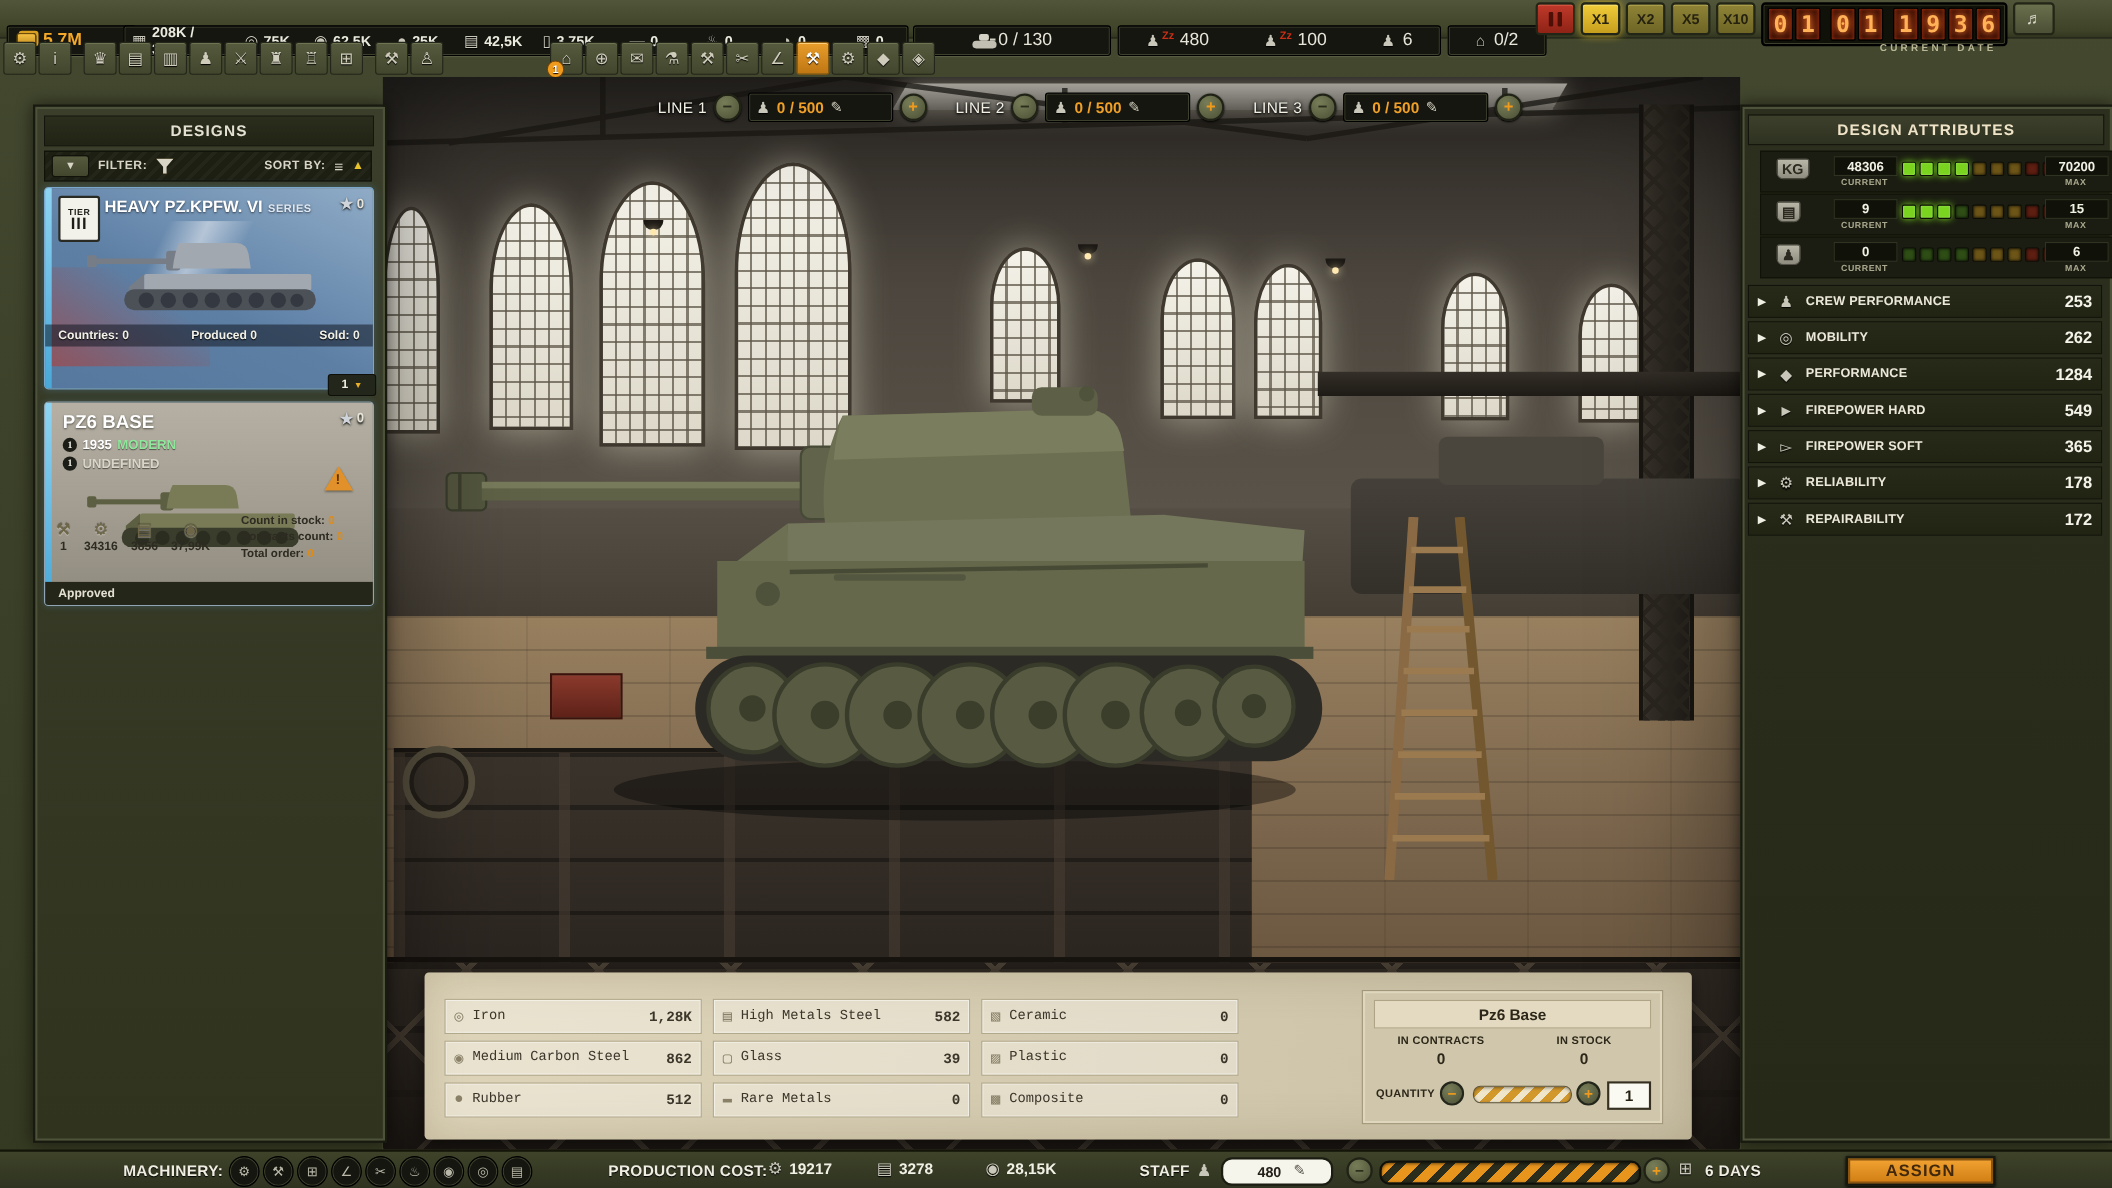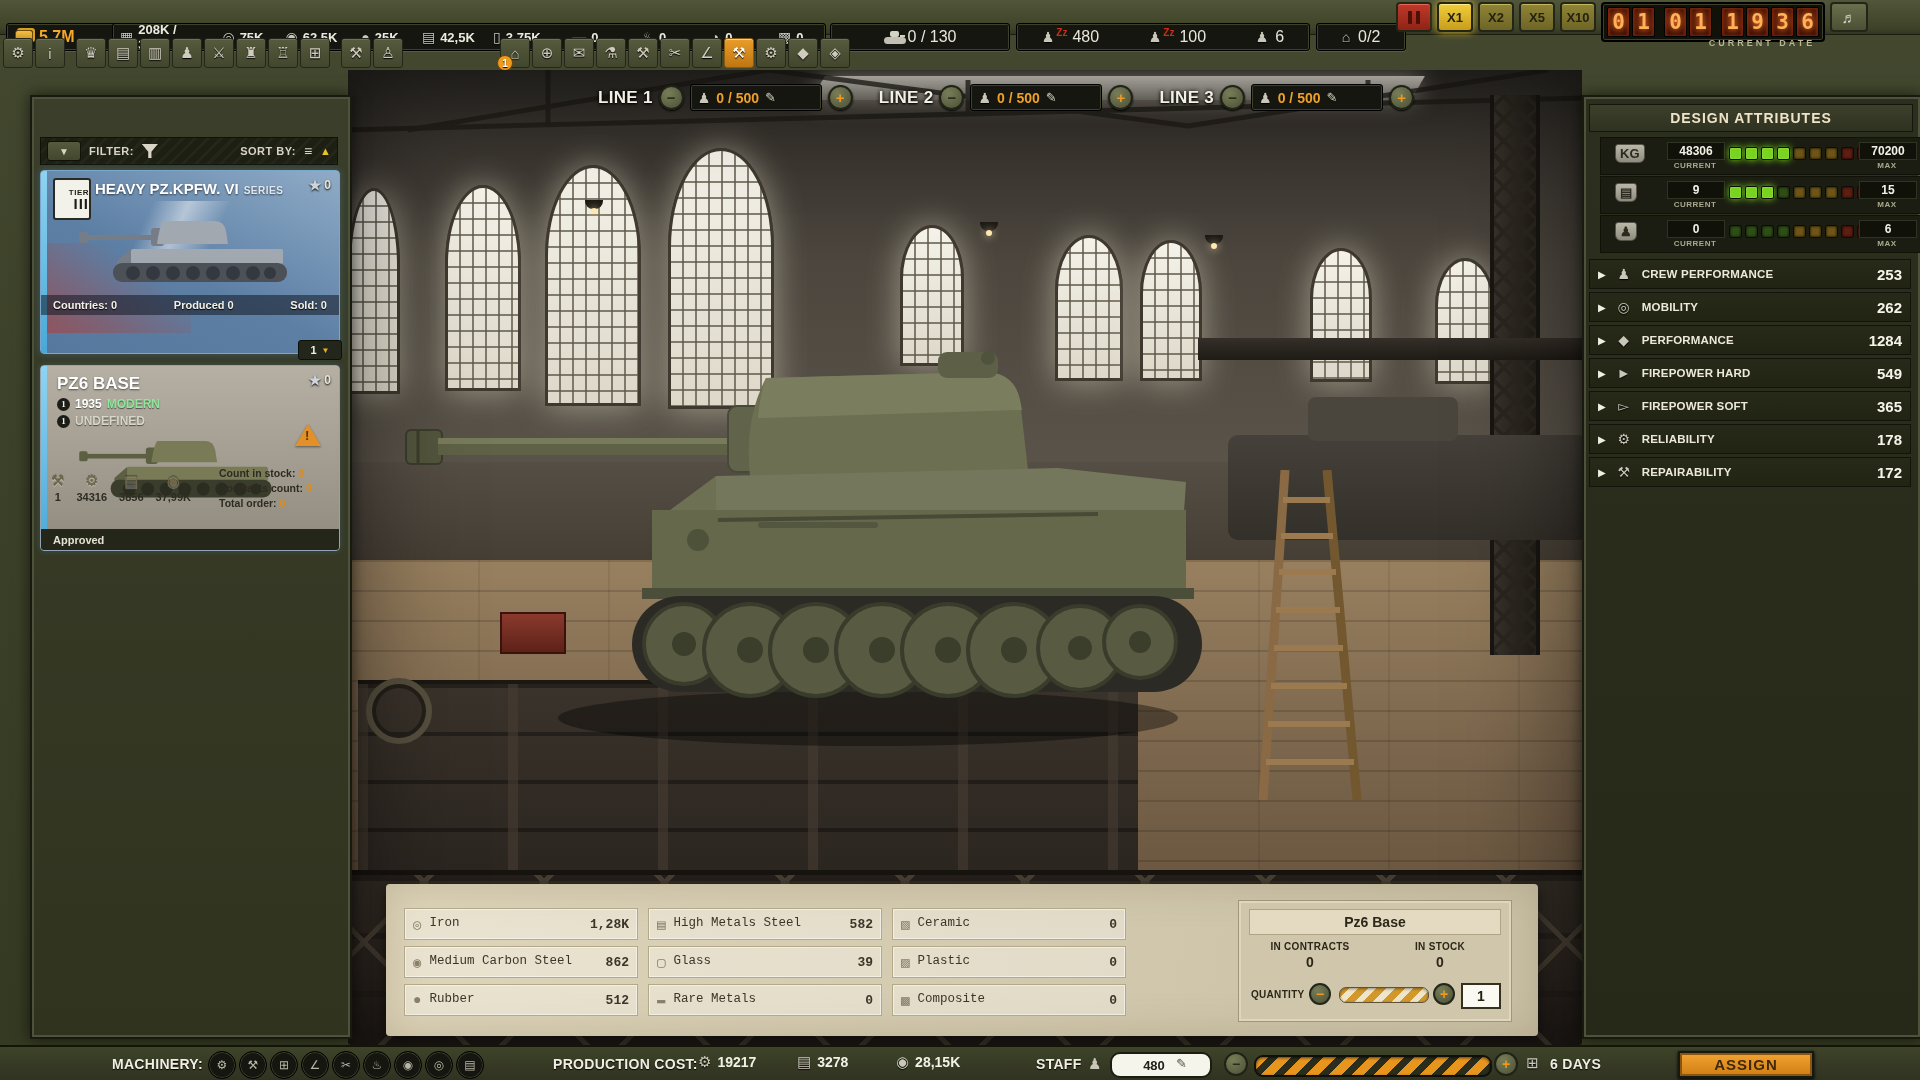--- a/index.html
+++ b/index.html
@@ -98,21 +98,21 @@
                 repeating-linear-gradient(-45deg,#473e33 0 5px,transparent 5px 85px),
                 repeating-linear-gradient(to bottom,#241f1a 0 6px,transparent 6px 58px),
                 linear-gradient(#332c25,#241e19);border-top:5px solid #17130f;}
   .crate{left:152px;top:542px;width:62px;height:38px;background:linear-gradient(#8a3a2c,#5e2118);border:2px solid #3c130c;}
   .spool{left:18px;top:608px;width:54px;height:54px;border-radius:50%;background:radial-gradient(#4a443a 30%,#2c2username 31%,#2c2721 70%);border:6px solid #57503f;box-shadow:inset 0 0 0 4px #241f19;}
   .vign{left:0;top:0;width:1234px;height:975px;box-shadow:inset 0 0 120px rgba(0,0,0,.55);pointer-events:none;}
 
   
   #lines{position:absolute;left:598px;top:84px;display:flex;gap:26px;z-index:5;}
   .line{display:flex;align-items:center;gap:6px;}
-  .line .lbl{font-size:17px;font-weight:bold;color:#f2f0e4;text-shadow:0 1px 2px #000,0 0 4px #000;letter-spacing:.3px;}
+  .line .lbl{font-size:14px;font-weight:normal;color:#f2f0e4;text-shadow:0 1px 2px #000,0 0 4px #000;letter-spacing:.3px;}
   .rbtn{width:25px;height:25px;border-radius:50%;border:2px solid #1f2215;
      background:radial-gradient(circle at 35% 30%,#787d58,#4b5036);display:flex;align-items:center;justify-content:center;
      font-weight:bold;font-size:15px;color:#2a2d1c;cursor:pointer;box-shadow:0 1px 2px #000;}
   .rbtn.plus{color:#ef9a1c;}
   .linebox{height:25px;min-width:116px;display:flex;align-items:center;gap:6px;padding:0 7px;
      background:#15160f;border:1px solid #000;border-radius:3px;box-shadow:inset 0 0 0 1px #3c402c;}
   .linebox .val{color:#f0a028;font-weight:bold;font-size:14px;}
   .pencil{font-size:13px;color:#d5d2c2;cursor:pointer;}
 
   
@@ -135,21 +135,21 @@
 
   .card{left:8px;width:298px;border-radius:4px;overflow:hidden;border:1px solid #7aa8cc;box-shadow:0 0 8px rgba(90,150,200,.35);cursor:pointer;}
   #card1{top:73px;height:182px;background:
      linear-gradient(205deg,#8fabc6 0%,#6c8db0 38%,#5d7fa4 55%,#56789e 100%);}
   #card1::before{content:"";position:absolute;left:0;bottom:20px;width:150px;height:90px;
      background:linear-gradient(35deg,rgba(165,70,70,.75),rgba(165,70,70,0) 70%);}
   #card1::after{content:"";position:absolute;left:40px;top:30px;width:210px;height:70px;
      background:linear-gradient(115deg,transparent 30%,rgba(240,242,246,.55) 45%,transparent 62%);}
   .stripe{position:absolute;left:0;top:0;width:6px;height:100%;background:linear-gradient(#8ed4f2,#49a8d8);z-index:3;}
   .tierbadge{position:absolute;left:12px;top:7px;width:34px;height:38px;background:#f2f1ea;border:2px solid #2a2a24;
-     border-radius:3px;z-index:3;display:flex;flex-direction:column;align-items:flex-end;justify-content:center;color:#1d1d18;}
+     border-radius:3px;z-index:3;display:flex;flex-direction:column;align-items:center;justify-content:center;color:#1d1d18;}
   .tierbadge .t1{font-size:8px;font-weight:bold;letter-spacing:.5px;}
   .tierbadge .t2{font-size:15px;font-weight:bold;letter-spacing:1px;line-height:.9;}
   .c-title{position:absolute;left:54px;top:9px;font-size:15px;font-weight:bold;color:#fff;text-shadow:0 1px 2px rgba(0,0,0,.6);z-index:3;white-space:nowrap;}
   .c-series{font-size:10px;color:#dfe8f2;font-weight:bold;margin-left:5px;letter-spacing:.5px;}
   .medal{position:absolute;right:8px;top:6px;z-index:3;display:flex;align-items:center;gap:3px;
      color:#e8e6da;font-size:12px;font-weight:bold;text-shadow:0 1px 2px #000;}
   .medal .m{color:#cfd4da;font-size:14px;}
   .cardtank{position:absolute;left:38px;top:36px;z-index:2;}
   .c-foot{position:absolute;left:0;top:124px;width:100%;height:20px;background:rgba(18,24,34,.55);
      display:flex;justify-content:space-between;padding:0 12px;box-sizing:border-box;align-items:center;z-index:3;}
@@ -611,20 +611,21 @@
     <div class="linebox">
       <span class="g-icon">♟</span>
       <span class="val">0 / 500</span>
       <span class="pencil">✎</span>
     </div>
     <button class="rbtn plus">+</button>
   </div>
 </div>
 
   <div id="designs">
+    <div class="d-head abs">DESIGNS</div>
     <div class="filterbar abs">
       <button class="dropbtn">▼</button>
       <span class="lab">FILTER:</span>
       <span class="funnel"></span>
       <span class="sp"></span>
       <span class="lab">SORT BY:</span>
       <span class="sorticon">≡</span>
       <span class="tri">▲</span>
     </div>
 

